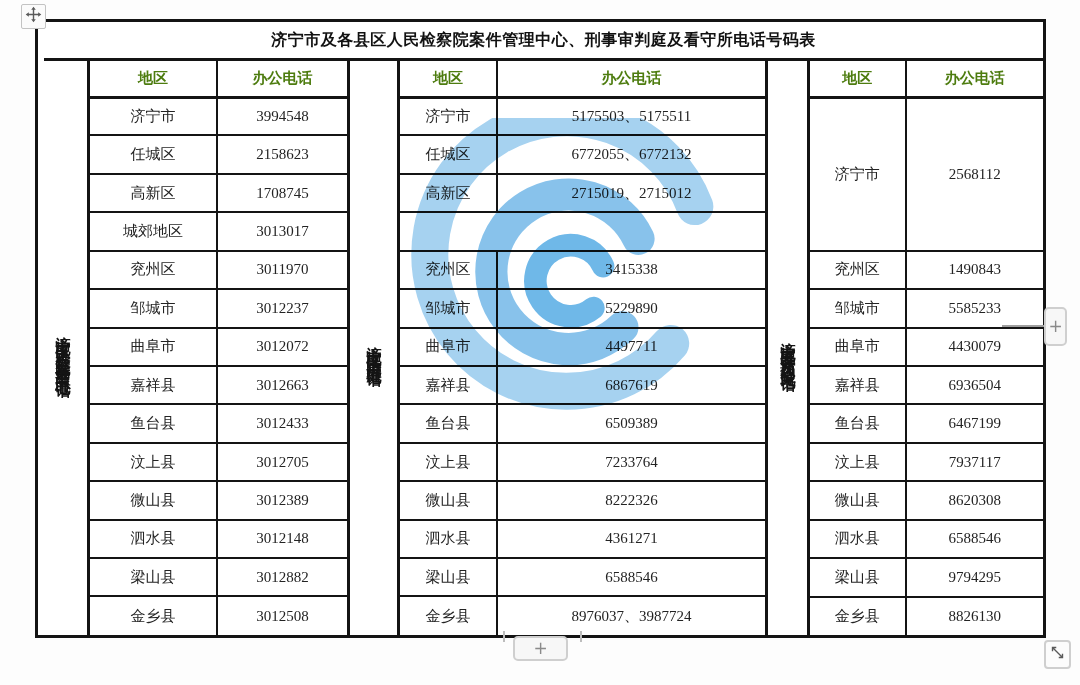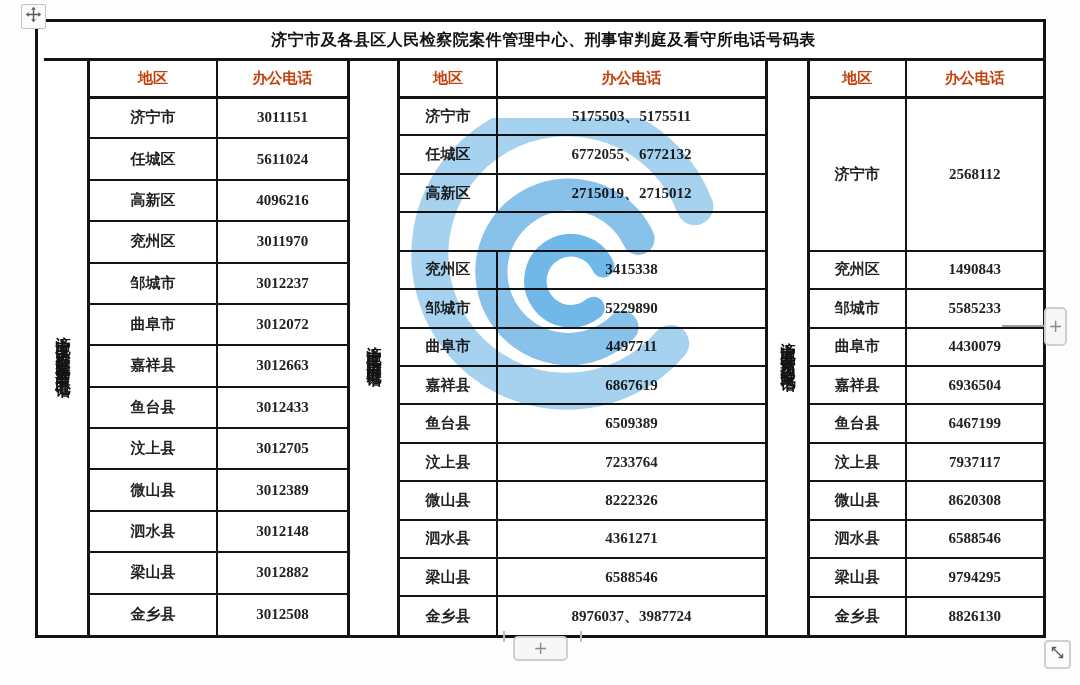--- a/index.html
+++ b/index.html
@@ -54,29 +54,29 @@
   .vl3 { width:45px; border-left:3px solid #141414; }
   table { border-collapse:collapse; table-layout:fixed; flex-shrink:0; height:100%; }
   .t1 { width:257px; }
   .t2 { width:365px; }
   .t3 { flex:1 1 auto; width:auto; }
   .t1 col.c1 { width:127px; }  .t1 col.c2 { width:130px; }
   .t2 col.c1 { width:97px;  }  .t2 col.c2 { width:268px; }
   .t3 col.c1 { width:97px;  }  .t3 col.c2 { width:139px; }
   th {
     height:36px; border-bottom:3px solid #141414; border-left:2px solid #141414;
-    font-weight:bold; font-size:15px; color:#c2410c; text-align:center; vertical-align:middle;
+    font-weight:bold; font-size:15px; color:#4d7c0f; text-align:center; vertical-align:middle;
   }
   td {
     border-bottom:2px solid #141414; border-left:2px solid #141414;
     font-family:"Liberation Serif","DejaVu Serif",serif;
     font-size:15px; color:#232323; text-align:center; vertical-align:middle;
   }
   th:first-child, td:first-child { border-left:none; }
-  tbody tr { height:38.4px;font-weight:bold; }
+  tbody tr { height:38.4px; }
   tbody tr.tall { height:153.6px; }
   tbody tr:last-child td { border-bottom:none;margin-left:28px; }
   
   .logo-wm {
     position:absolute; left:388px; top:118px; width:340px; height:322px;
     z-index:3; mix-blend-mode:multiply; pointer-events:none; opacity:0.9;
   }
   .text-wm {
     position:absolute; left:50%; top:348px; transform:translateX(-50%);
     white-space:nowrap; font-family:"Liberation Serif","DejaVu Serif",serif;
@@ -109,29 +109,33 @@
           </colgroup>
         <thead>
           <tr>
             <th>地区</th>
             <th>办公电话</th>
           </tr>
         </thead>
         <tbody>
             <tr>
               <td>济宁市</td>
-              <td>3011151</td>
+              <td>3994548</td>
             </tr>
             <tr>
               <td>任城区</td>
-              <td>5611024</td>
+              <td>2158623</td>
             </tr>
             <tr>
               <td>高新区</td>
-              <td>4096216</td>
+              <td>1708745</td>
+            </tr>
+            <tr>
+              <td>城郊地区</td>
+              <td>3013017</td>
             </tr>
             <tr>
               <td>兖州区</td>
               <td>3011970</td>
             </tr>
             <tr>
               <td>邹城市</td>
               <td>3012237</td>
             </tr>
             <tr>

